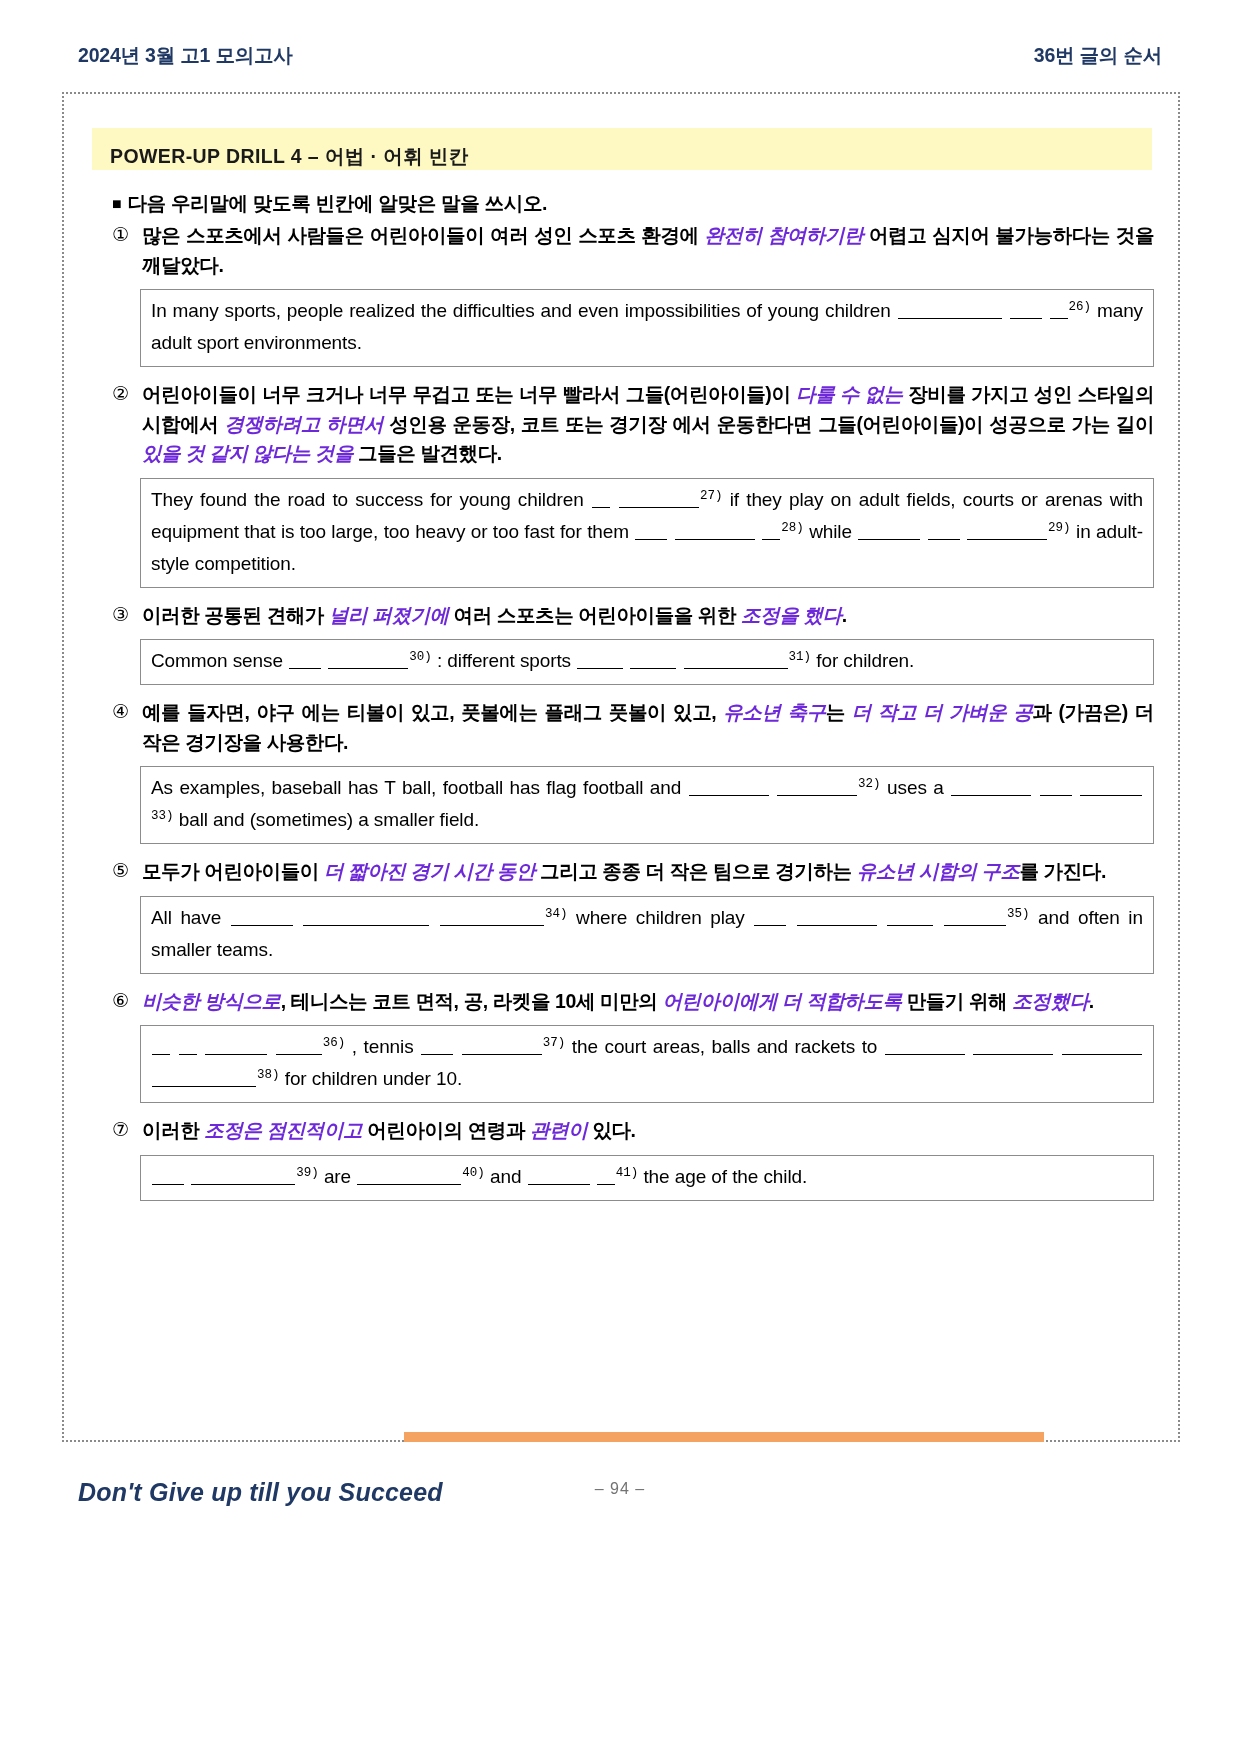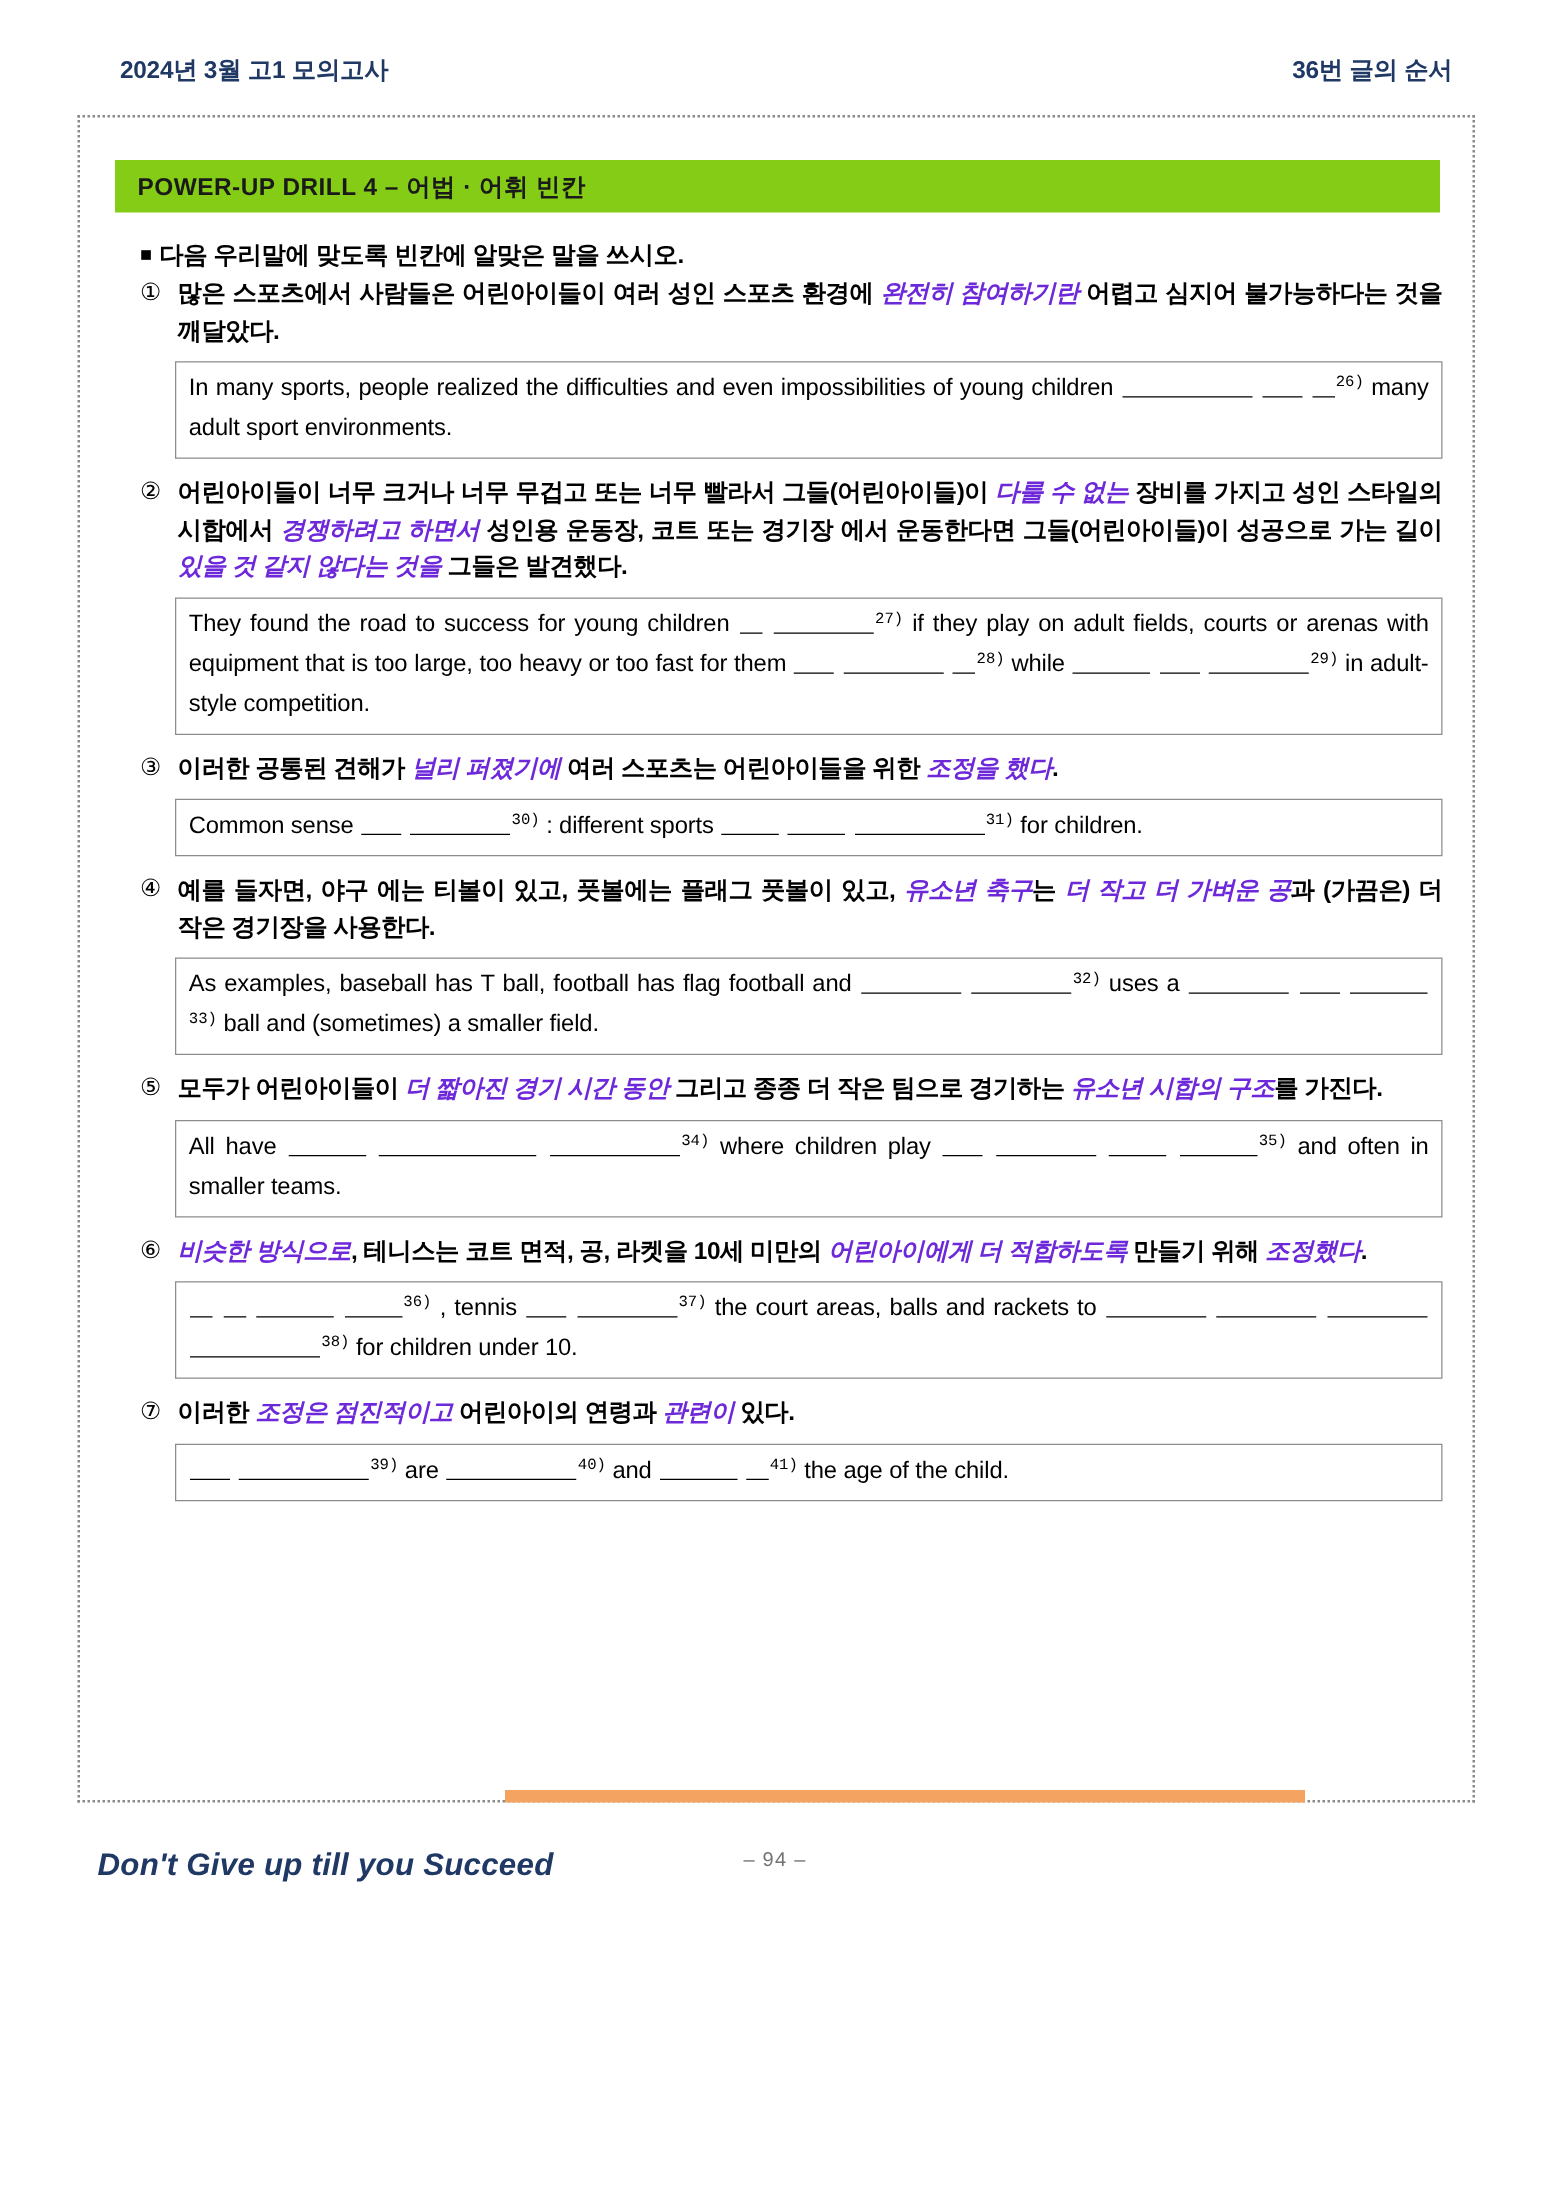--- a/index.html
+++ b/index.html
@@ -16,21 +16,20 @@
   
   .page-header {
     position: absolute;
     top: 38px;
     left: 78px;
     right: 78px;
     height: 34px;
     display: flex;
     justify-content: space-between;
     align-items: center;
-    margin-left: 18px;
   }
   .page-header .hdr-left,
   .page-header .hdr-right {
     font-size: 19.5px;
     font-weight: bold;
     color: #1f3864;
     letter-spacing: -0.2px;
     white-space: nowrap;
   }
 
@@ -45,23 +44,23 @@
     background: #ffffff;
   }
 
   
   .banner {
     position: absolute;
     top: 34px;
     left: 28px;
     width: 1060px;
     height: 42px;
-    background: #84cc16;
+    background: #fef9c3;
     display: flex;
-    align-items: center;
+    align-items: flex-end;
     padding-left: 18px;
   }
   .banner-title {
     font-size: 19.5px;
     font-weight: bold;
     color: #1a1a1a;
     letter-spacing: 0.4px;
   }
 
   

